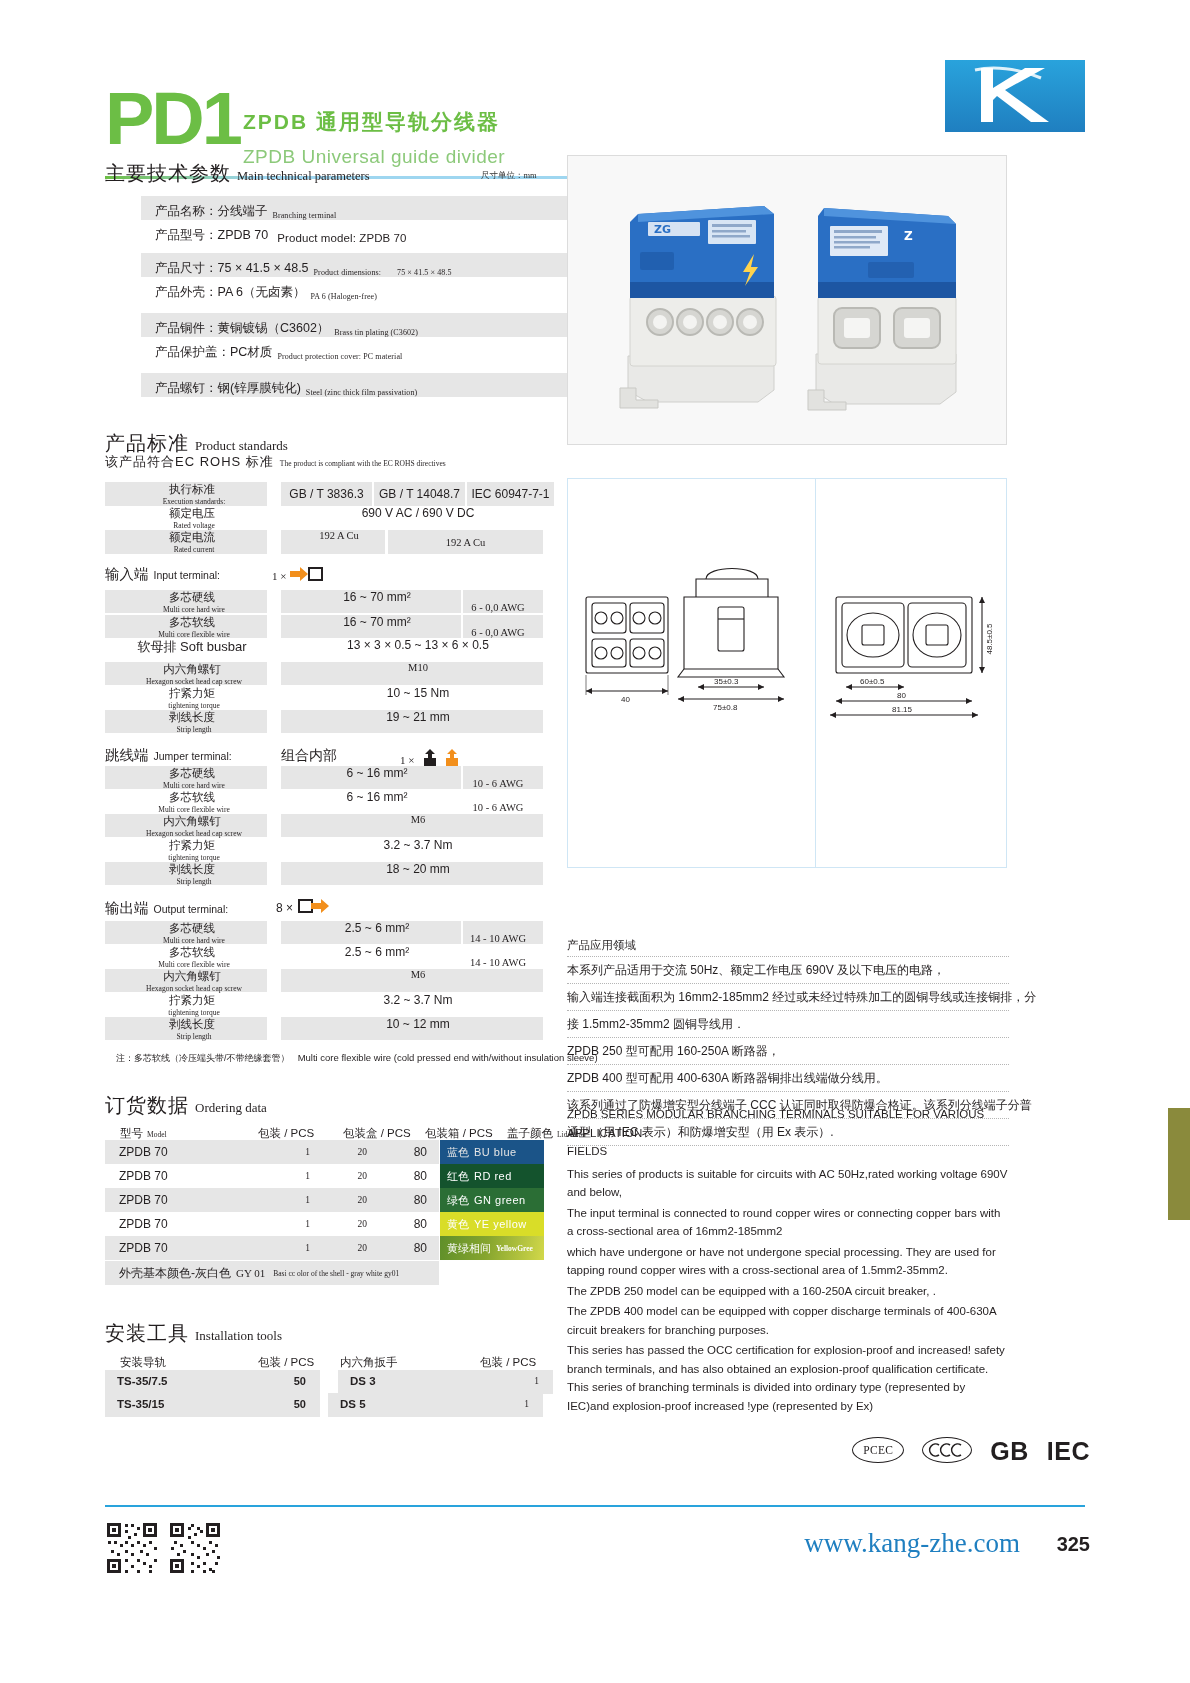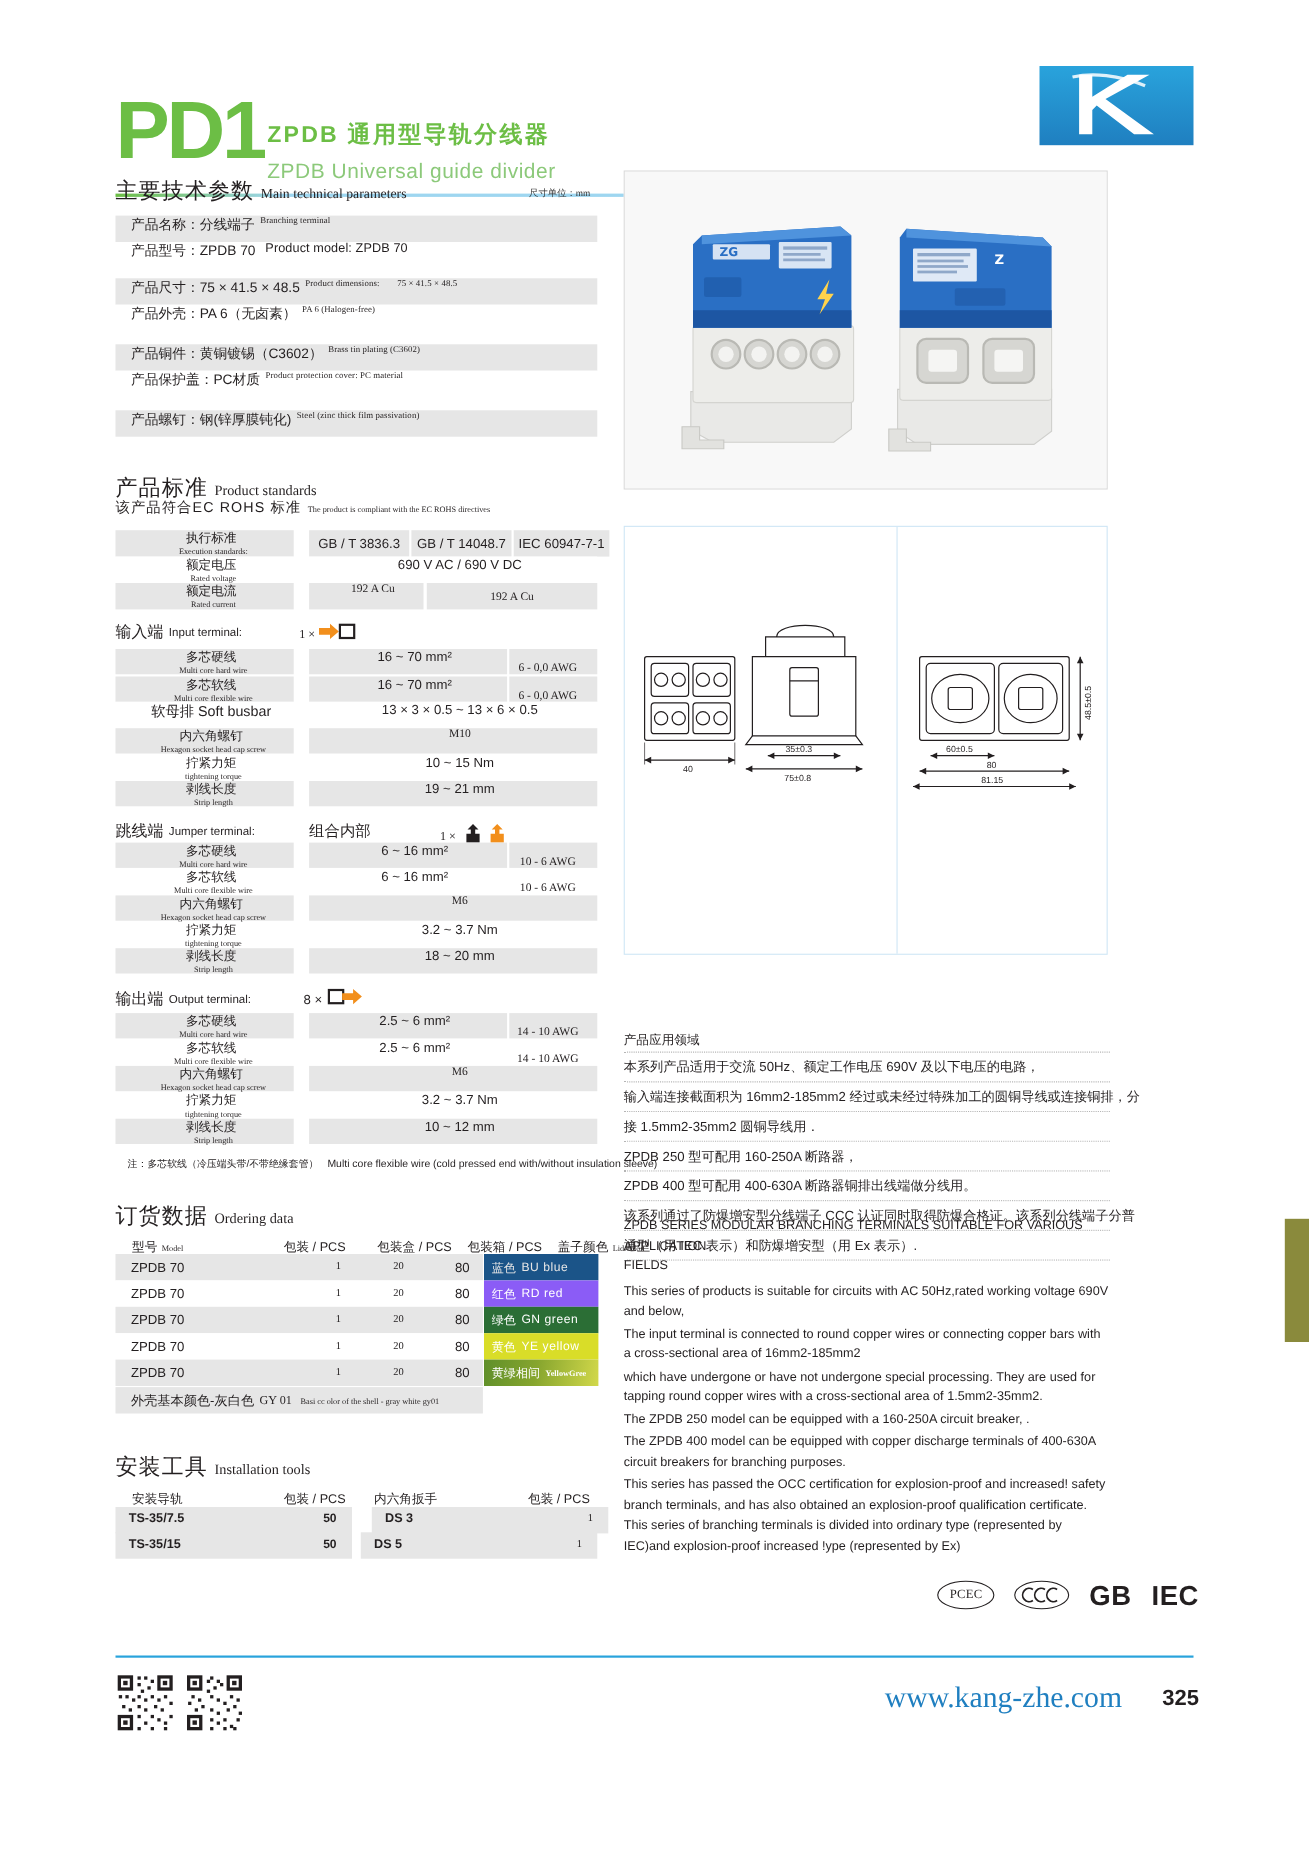--- a/index.html
+++ b/index.html
@@ -47,21 +47,21 @@
     font-family: "Liberation Serif", "DejaVu Serif", serif;
     font-size: 12.5px; color: #231f20; margin-left: 6px;
   }
   .unit-note {
     position: absolute; font-size: 8.5px; color: #333;
     font-family: "Liberation Serif", serif; white-space: nowrap;
   }
 
   
   .rowband {
-    position: absolute; background: #e6e6e6; display: flex; align-items: flex-start;
+    position: absolute; background: #e6e6e6; display: flex; align-items: flex-end; margin-left: 36px;
   }
   .rowband.white { background: #ffffff; }
   .rowband .cn { font-size: 12.5px; color: #231f20; }
   .rowband .en {
     font-family: "Liberation Serif", serif; font-size: 8px; color: #231f20;
     margin-left: 5px; letter-spacing: .1px;
   }
 
   .cell {
     position: absolute; background: #e6e6e6; display: flex; align-items: center; flex-direction: column;
@@ -497,21 +497,21 @@
     <span class="cn">蓝色</span>
       <span class="en">BU blue</span>
   </div>
 
   <div class="ord-row alt" style="top:1164px;">
     <span class="ord-model">ZPDB 70</span>
     <span class="ord-n1">1</span>
     <span class="ord-n2">20</span>
     <span class="ord-n3">80</span>
   </div>
-  <div class="swatch" id="sw1" style="top: 1164px; background: #8b5cf6; color: rgb(255, 255, 255);">
+  <div class="swatch" id="sw1" style="top: 1164px; background: #14532d; color: rgb(255, 255, 255);">
     <span class="cn">红色</span>
       <span class="en">RD red</span>
   </div>
 
   <div class="ord-row" style="top:1188px;">
     <span class="ord-model">ZPDB 70</span>
     <span class="ord-n1">1</span>
     <span class="ord-n2">20</span>
     <span class="ord-n3">80</span>
   </div>

